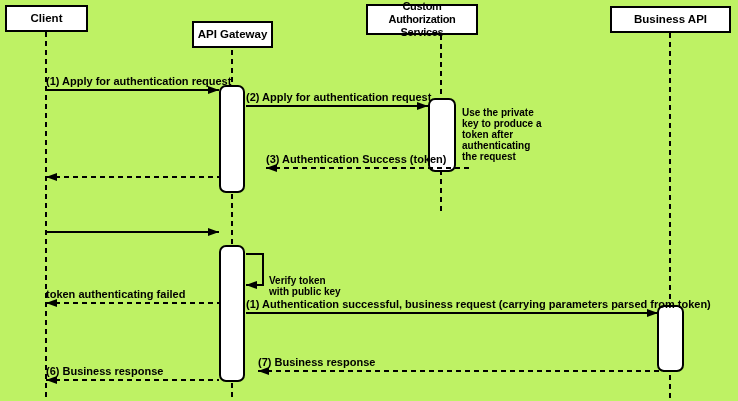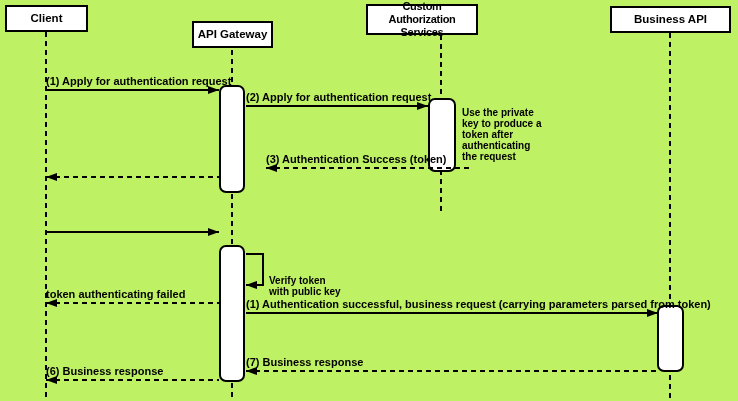--- a/index.html
+++ b/index.html
@@ -174,21 +174,21 @@
     </div>
   </div>
 
   <div class="msg" style="left:246px; top:299px; width:412px;">
     <div class="msg-label">(1) Authentication successful, business request (carrying parameters parsed from token)</div>
     <div class="msg-line">
       <div class="arrowhead to-right"></div>
     </div>
   </div>
 
-  <div class="msg" style="left:246px; top:357px; width:412px;">
+  <div class="msg" style="left:246px; top:357px; width:412px;padding-left:12px;">
     <div class="msg-label">(7) Business response</div>
     <div class="msg-line dashed">
       <div class="arrowhead to-left"></div>
     </div>
   </div>
 
   <div class="msg" style="left:46px; top:366px; width:173px;">
     <div class="msg-label">(6) Business response</div>
     <div class="msg-line dashed">
       <div class="arrowhead to-left"></div>

